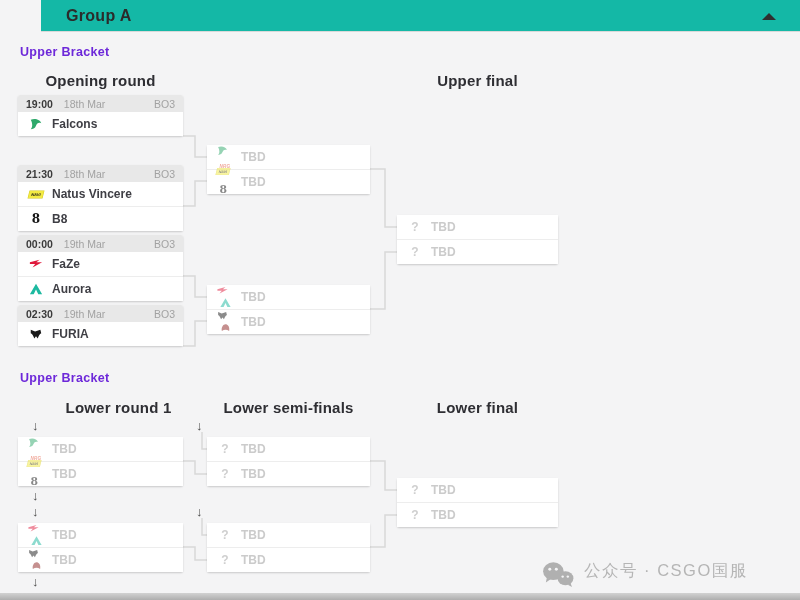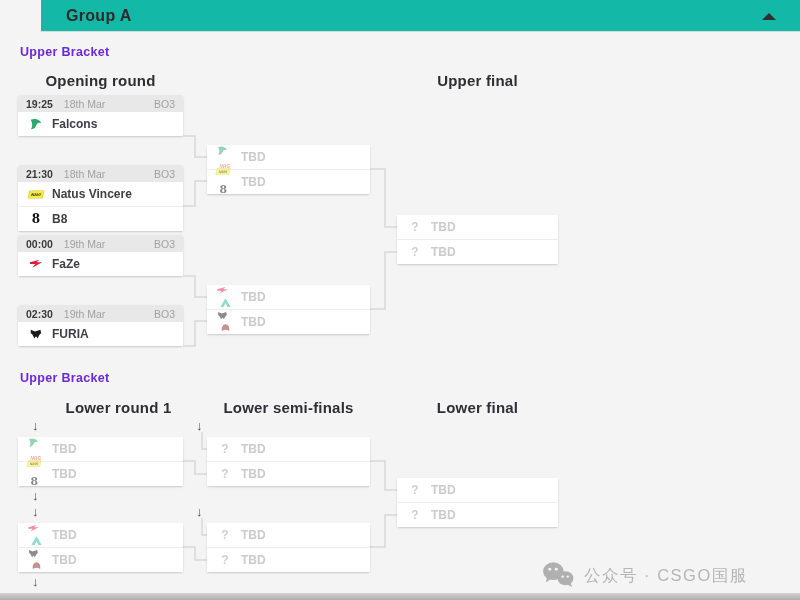--- a/index.html
+++ b/index.html
@@ -38,21 +38,21 @@
   .ti-q::after{content:"?";}
   .ti-navi{width:14px;height:7px;background:#f3ea43;transform:skewX(-14deg);display:flex;align-items:center;
            justify-content:center;font-size:4px;font-weight:800;color:#161616;box-shadow:0 0 0 .5px #d4ca20;}
   .ti-navi::after{content:"NAVI";}
   
   .drop{position:absolute;font-size:13px;font-weight:700;color:#4c4c4c;line-height:1;}
   .drop::after{content:"\2193";}
   
   .connectors{position:absolute;left:0;top:0;pointer-events:none;}
   
-  .wm{position:absolute;left:541px;top:560px;display:flex;align-items:center;gap:9px;}
+  .wm{position:absolute;left:541px;top:560px;display:flex;gap:9px;}
   .wm-text{color:#b5b5b5;font-size:16.5px;letter-spacing:1.5px;font-family:"Liberation Sans","DejaVu Sans",sans-serif;}
   
   .bottombar{position:absolute;left:0;right:0;bottom:0;height:7px;background:linear-gradient(#d2d2d2,#aeaeae);}
   .hiddefs{position:absolute;width:0;height:0;overflow:hidden;}
 </style>
 </head>
 <body>
 
 <svg class="hiddefs" aria-hidden="true">
   <defs>
@@ -107,21 +107,21 @@
     <div class="title">Group A</div>
     <div class="caret"></div>
   </div>
 
   <div class="seclabel" style="top:45px;">Upper Bracket</div>
   <div class="colhead" style="left:18px;top:72px;width:165px;">Opening round</div>
   <div class="colhead" style="left:397px;top:72px;width:161px;">Upper final</div>
 
   <div class="card" style="left:18px;top:95px;width:165px;">
     <div class="mhead">
-      <span class="mtime">19:25</span>
+      <span class="mtime">19:00</span>
       <span class="mdate">18th Mar</span>
       <span class="mbo">BO3</span>
     </div>
     <div class="trow">
       <span class="ticon">
           <svg width="14" height="14">
             <use href="#sym-falcons"></use>
           </svg>
         </span>
       <span class="tname">Falcons</span>
@@ -154,20 +154,28 @@
       <span class="mdate">19th Mar</span>
       <span class="mbo">BO3</span>
     </div>
     <div class="trow">
       <span class="ticon">
           <svg width="14" height="14">
             <use href="#sym-faze"></use>
           </svg>
         </span>
       <span class="tname">FaZe</span>
+    </div>
+    <div class="trow">
+      <span class="ticon">
+          <svg width="14" height="14">
+            <use href="#sym-aurora"></use>
+          </svg>
+        </span>
+      <span class="tname">Aurora</span>
     </div>
   </div>
 
   <div class="card" style="left:18px;top:305px;width:165px;">
     <div class="mhead">
       <span class="mtime">02:30</span>
       <span class="mdate">19th Mar</span>
       <span class="mbo">BO3</span>
     </div>
     <div class="trow">

